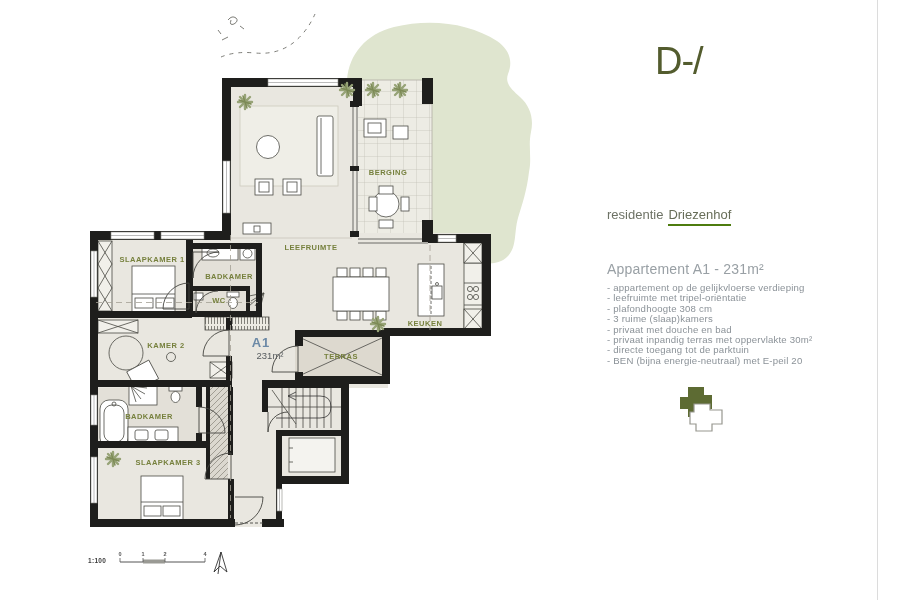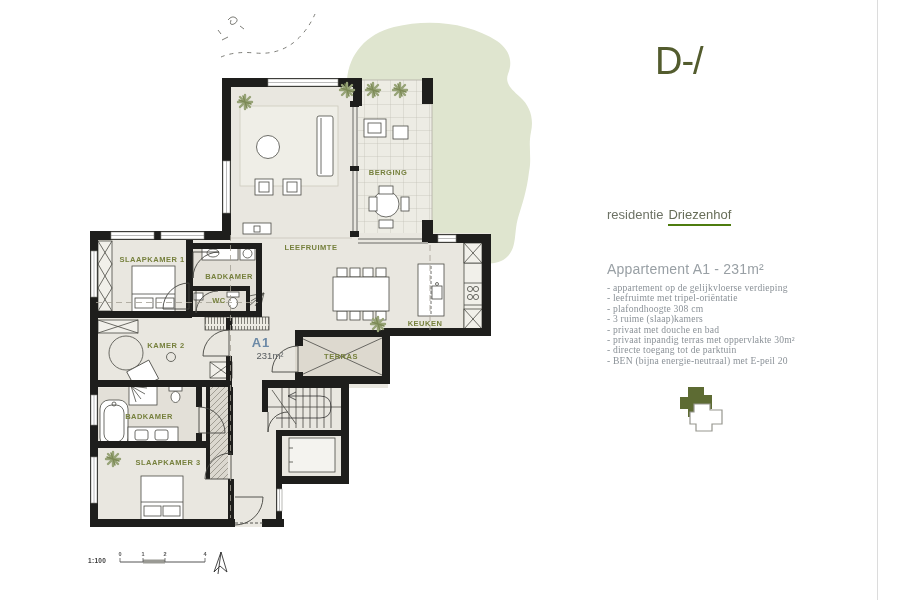--- a/index.html
+++ b/index.html
@@ -13,21 +13,21 @@
   .unit-area{position:absolute;transform:translateX(-50%);font-size:9.5px;color:#565b5e;}
   .scale-label{position:absolute;font-size:6.5px;font-weight:bold;color:#3c3c3c;letter-spacing:.3px;}
   .scale-tick{position:absolute;transform:translateX(-50%);font-size:5.5px;font-weight:bold;color:#555;}
   .info{position:absolute;left:607px;top:0;width:270px;}
   .logo{position:absolute;left:48px;top:40px;font-size:38px;font-weight:300;color:#535c2e;
         letter-spacing:-1px;}
   .residence{position:absolute;left:0;top:207px;font-size:13px;color:#6d7265;}
   .residence .name{margin-left:5px;border-bottom:2px solid #4d7c0f;padding-bottom:2px;color:#676d58;}
   .apt-title{position:absolute;left:0;top:261px;font-size:14px;color:#99a0a5;letter-spacing:.2px;}
   .features{position:absolute;left:0;top:283px;margin:0;padding:0;list-style:none;
-        font-size:9.6px;line-height:10.4px;color:#8b9298;letter-spacing:.2px;font-family:Liberation Serif, serif;}
+        font-size:9.6px;line-height:10.4px;color:#8b9298;letter-spacing:.2px;}
   .rightline{position:absolute;left:877px;top:0;width:1px;height:600px;background:#dcdcdc;}
 </style>
 </head>
 <body>
 
 <div class="page">
 
 <svg class="plan-svg" width="900" height="600" viewBox="0 0 900 600">
   <defs>
     <pattern id="tiles" width="13" height="13" patternUnits="userSpaceOnUse">

